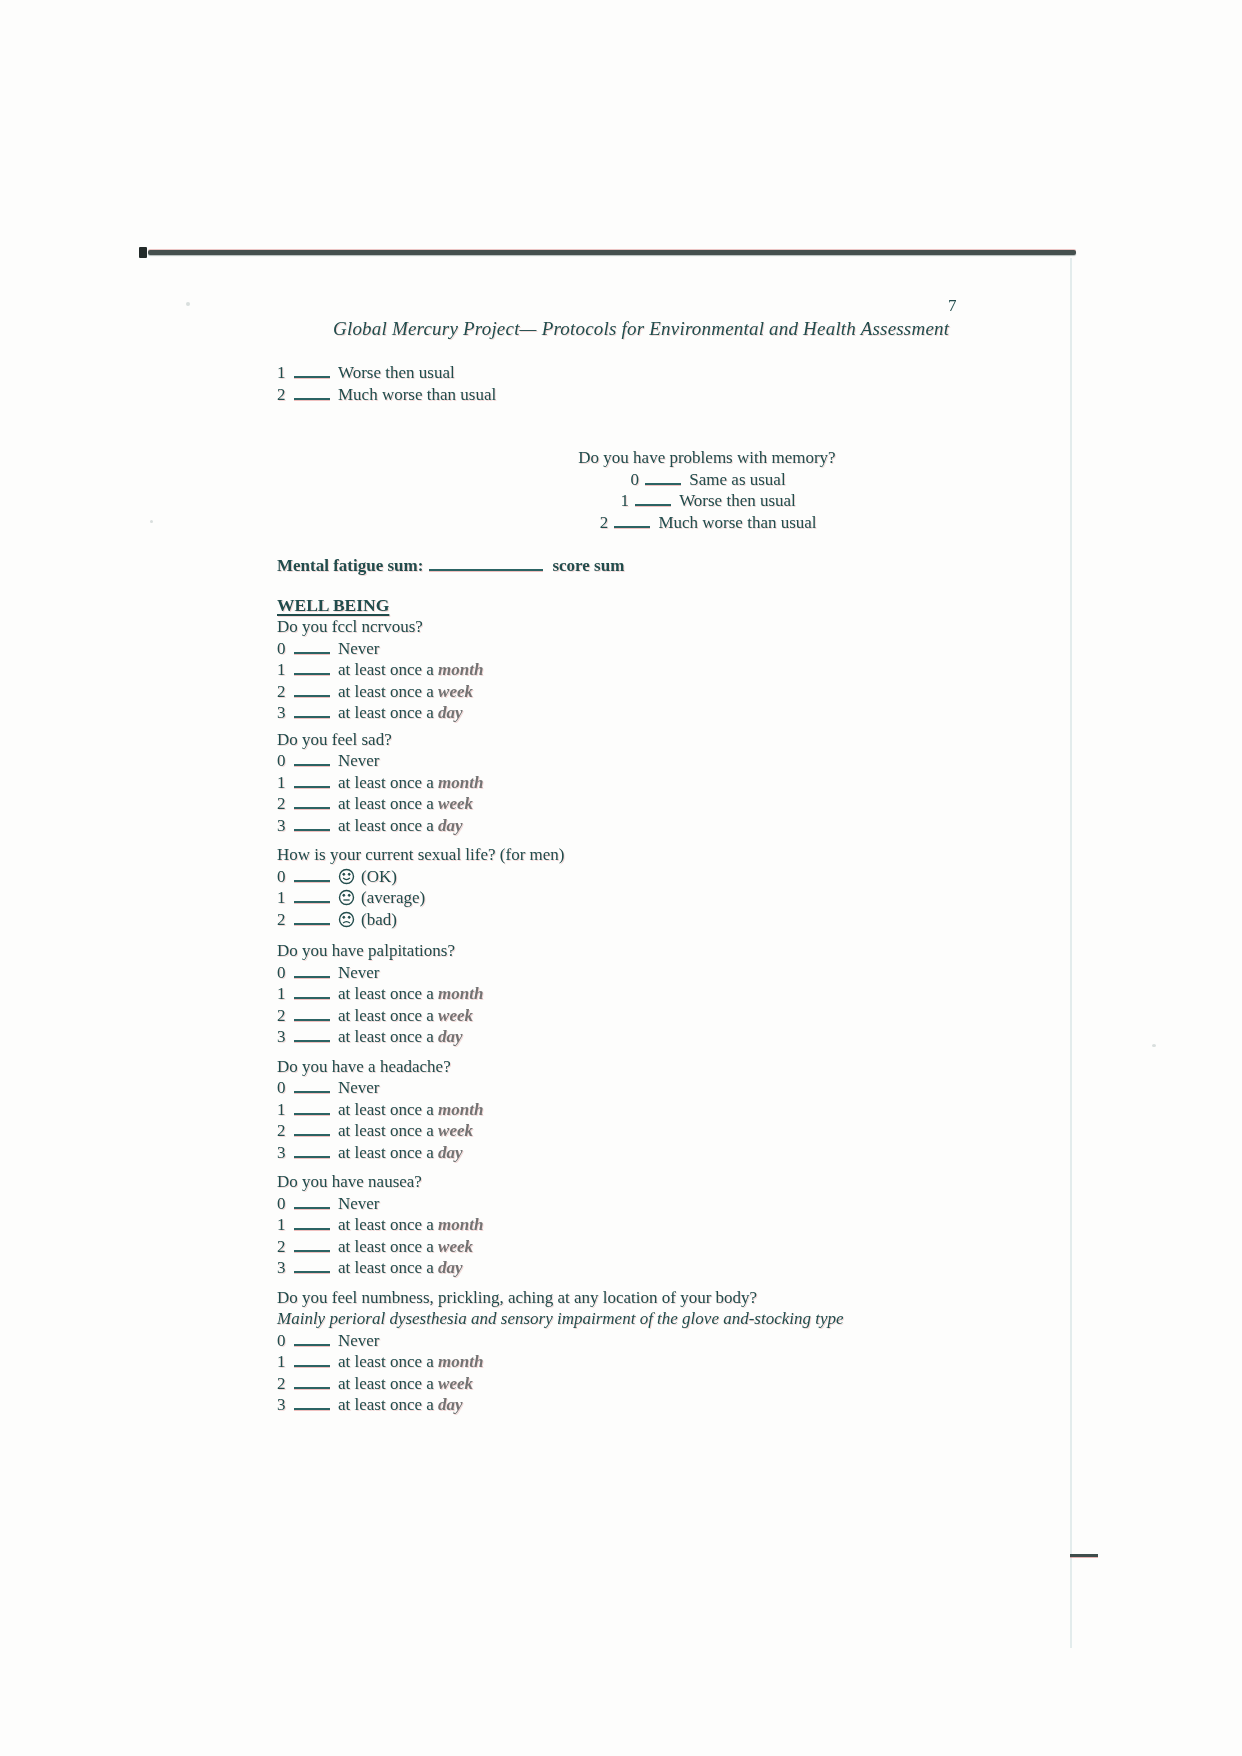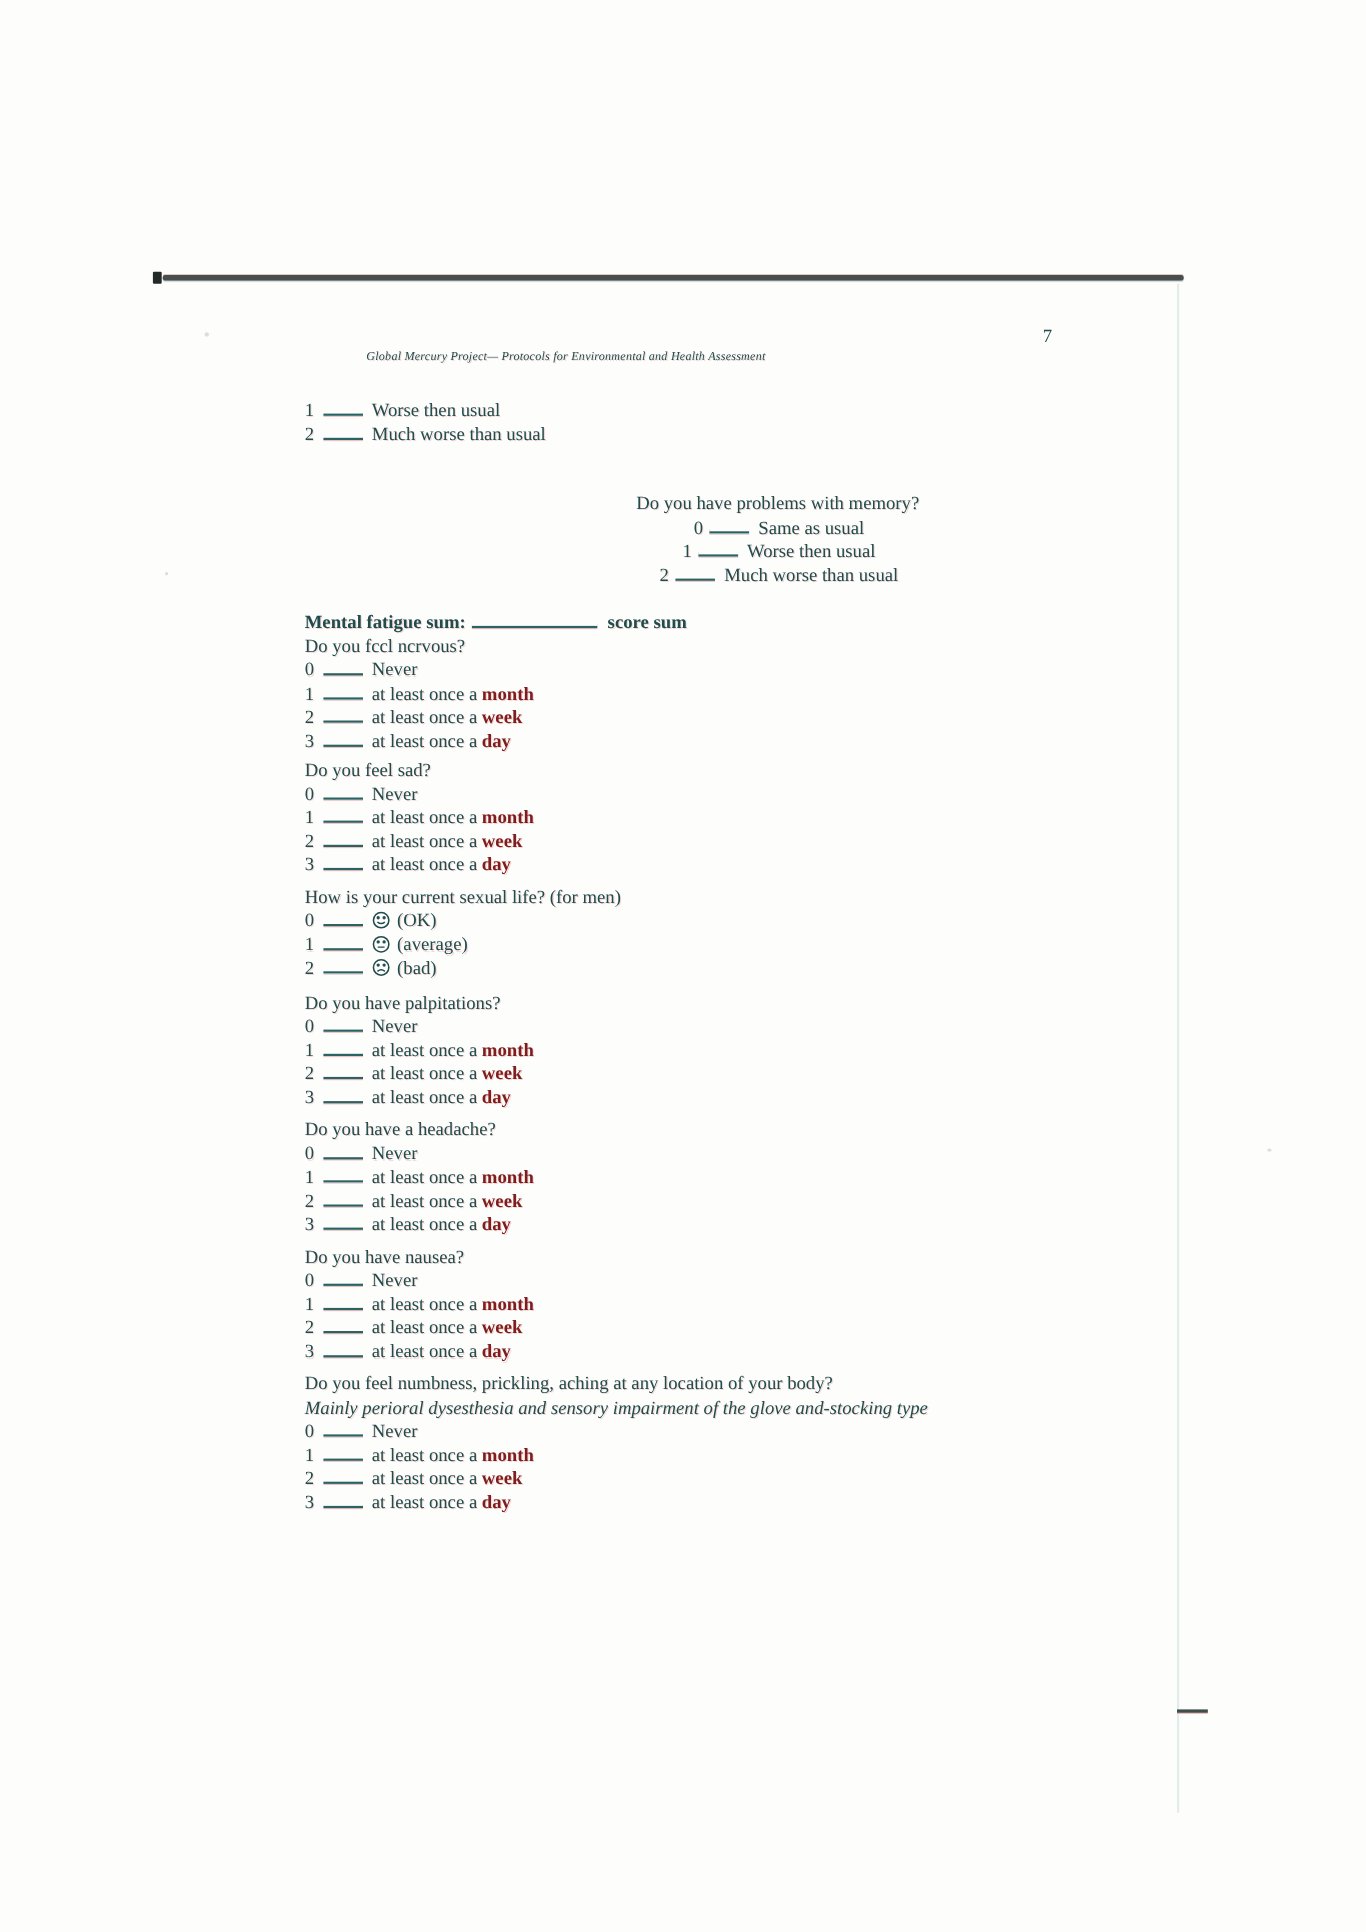--- a/index.html
+++ b/index.html
@@ -34,21 +34,21 @@
   .speck.s2{left:150px;top:520px;width:3px;height:3px;}
   .speck.s3{left:1152px;top:1044px;width:4px;height:3px;}
 
   
   .page-number{
     position:absolute;left:948px;top:296px;
     font-size:17px;
   }
   .header-title{
     position:absolute;left:333px;top:318px;
-    font-style:italic;font-size:11px;white-space:nowrap;
+    font-style:italic;font-size:19px;white-space:nowrap;
     letter-spacing:.2px;
     text-shadow:1px 1px 0 rgba(205,85,85,.22);
   }
 
   
   .questionnaire{
     position:absolute;left:277px;top:362px;width:860px;
     font-size:17px;line-height:21.5px;
     text-shadow:1px 1px 0 rgba(205,85,85,.22);
   }
@@ -72,21 +72,21 @@
     text-decoration-thickness:2px;
   }
   .num{display:inline-block;width:13px;}
   .blank{
     display:inline-block;width:36px;height:3px;
     border-bottom:2px solid #2b6363;
     box-shadow:0 1px 0 rgba(220,100,100,.4);
     margin:0 8px 0 4px;
   }
   .blank.wide{width:114px;margin:0 9px 0 6px;}
-  .bold-word{font-weight:bold;color:#7f1d1d;}
+  .bold-word{font-weight:bold;color:#737373;font-style:italic;}
   .sum-line{font-weight:bold;}
   .face-icon{vertical-align:-3px;margin-right:6px;}
   .face-icon path,.face-icon line,.face-icon circle{stroke:#214c4c;}
 </style>
 </head>
 <body>
 
 <div class="canvas">
 
   <div class="scan-topline"></div>
@@ -106,20 +106,23 @@
         <div class="opt-line"><span class="num">2</span><span class="blank"></span><span>Much worse than usual</span></div>
       </div>
       <div class="sec sec-memory">
         <div class="q-line">Do you have problems with memory?</div>
         <div class="opt-line"><span class="num">0</span><span class="blank"></span><span>Same as usual</span></div>
         <div class="opt-line"><span class="num">1</span><span class="blank"></span><span>Worse then usual</span></div>
         <div class="opt-line"><span class="num">2</span><span class="blank"></span><span>Much worse than usual</span></div>
       </div>
       <div class="sec sec-fatigue-sum">
         <div class="sum-line"><span>Mental fatigue sum:</span><span class="blank wide"></span><span>score sum</span></div>
+      </div>
+      <div class="sec sec-well-being">
+        <div class="heading-line">WELL BEING</div>
       </div>
       <div class="sec sec-nervous">
         <div class="q-line">Do you fccl ncrvous?</div>
         <div class="opt-line"><span class="num">0</span><span class="blank"></span><span>Never</span></div>
         <div class="opt-line"><span class="num">1</span><span class="blank"></span><span>at least once a</span> <span class="bold-word">month</span></div>
         <div class="opt-line"><span class="num">2</span><span class="blank"></span><span>at least once a</span> <span class="bold-word">week</span></div>
         <div class="opt-line"><span class="num">3</span><span class="blank"></span><span>at least once a</span> <span class="bold-word">day</span></div>
       </div>
       <div class="sec sec-sad">
         <div class="q-line">Do you feel sad?</div>

